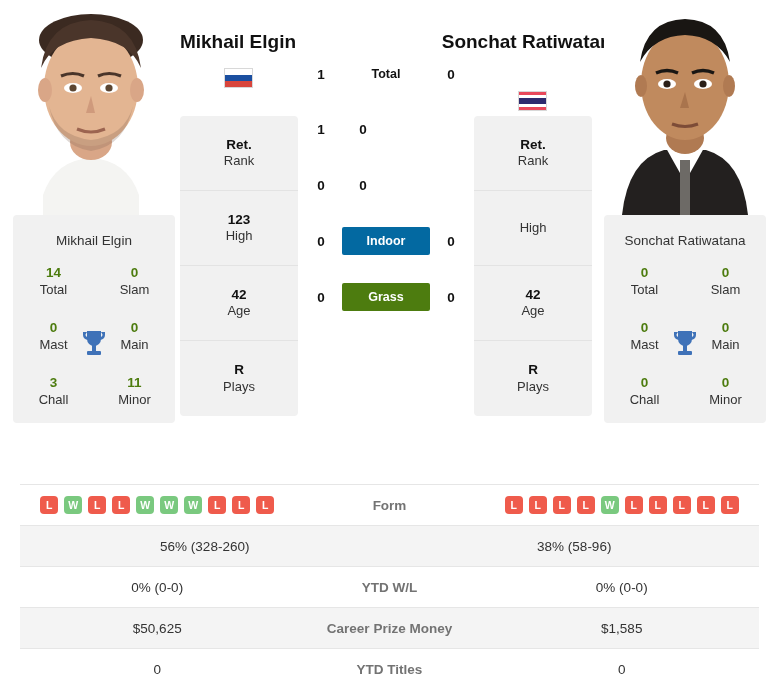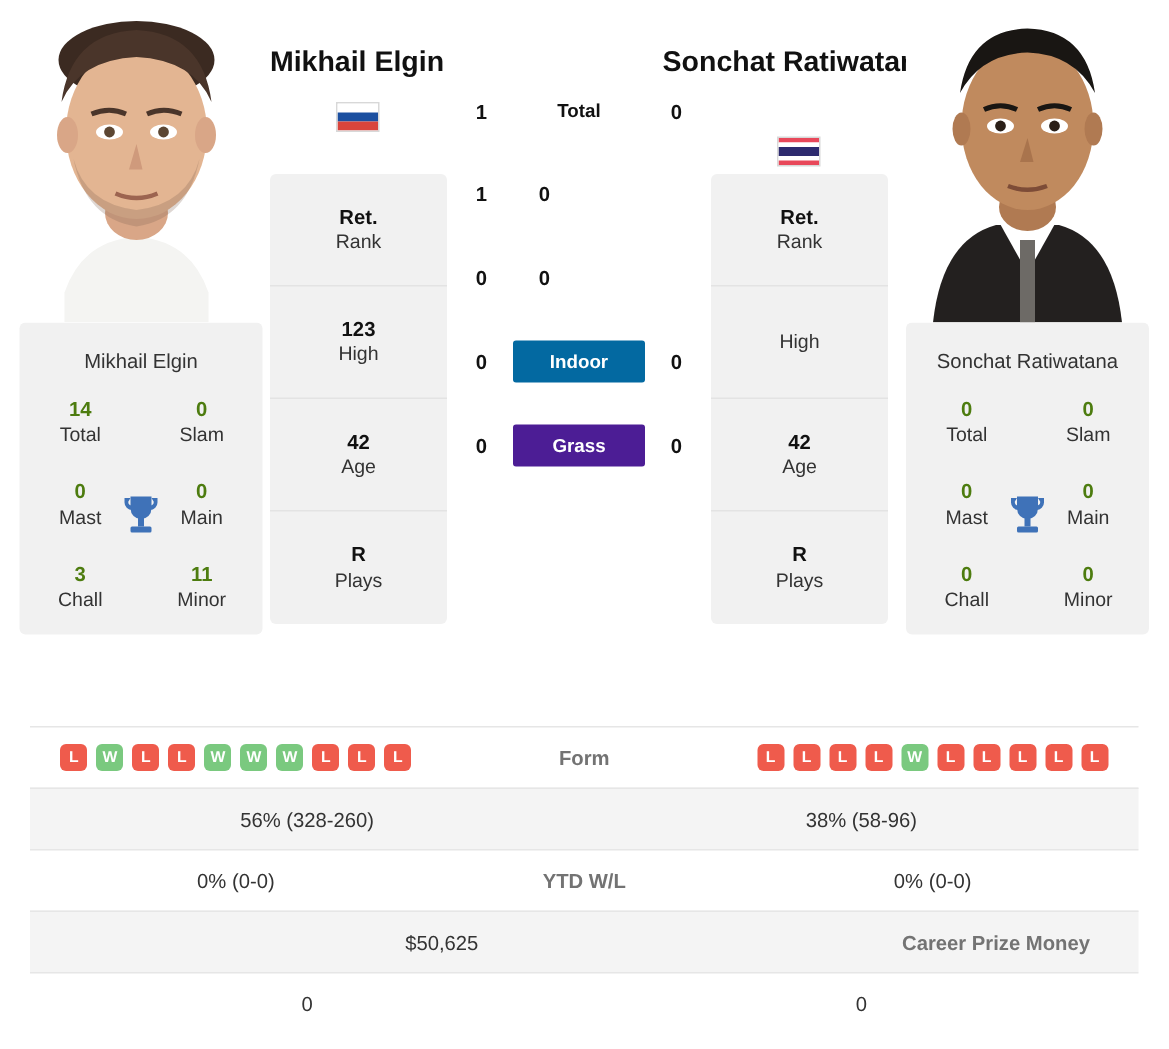--- a/index.html
+++ b/index.html
@@ -347,21 +347,21 @@
         <span class="n">0</span>
         <span class="n">0</span>
       </div>
       <div class="srow">
         <span class="n">0</span>
         <span class="lbl" style="background: #0369a1;">Indoor</span>
         <span class="n">0</span>
       </div>
       <div class="srow">
         <span class="n">0</span>
-        <span class="lbl" style="background: #4c1d95;">Grass</span>
+        <span class="lbl" style="background: #4d7c0f;">Grass</span>
         <span class="n">0</span>
       </div>
     </div>
   </div>
 
   <div class="table">
     <div class="trow">
       <div class="cell-l">
         <div class="formrow">
             <span class="fbadge l">L</span>
@@ -400,20 +400,22 @@
 
     <div class="trow">
       <div class="cell-l">0% (0-0)</div>
       <div class="cell-m">YTD W/L</div>
       <div class="cell-r">0% (0-0)</div>
     </div>
 
     <div class="trow alt">
       <div class="cell-l">$50,625</div>
       <div class="cell-m">Career Prize Money</div>
+      <div class="cell-r">$1,585</div>
     </div>
 
     <div class="trow">
       <div class="cell-l">0</div>
+      <div class="cell-m">YTD Titles</div>
       <div class="cell-r">0</div>
     </div>
   </div>
 </div>
 
 </body></html>

